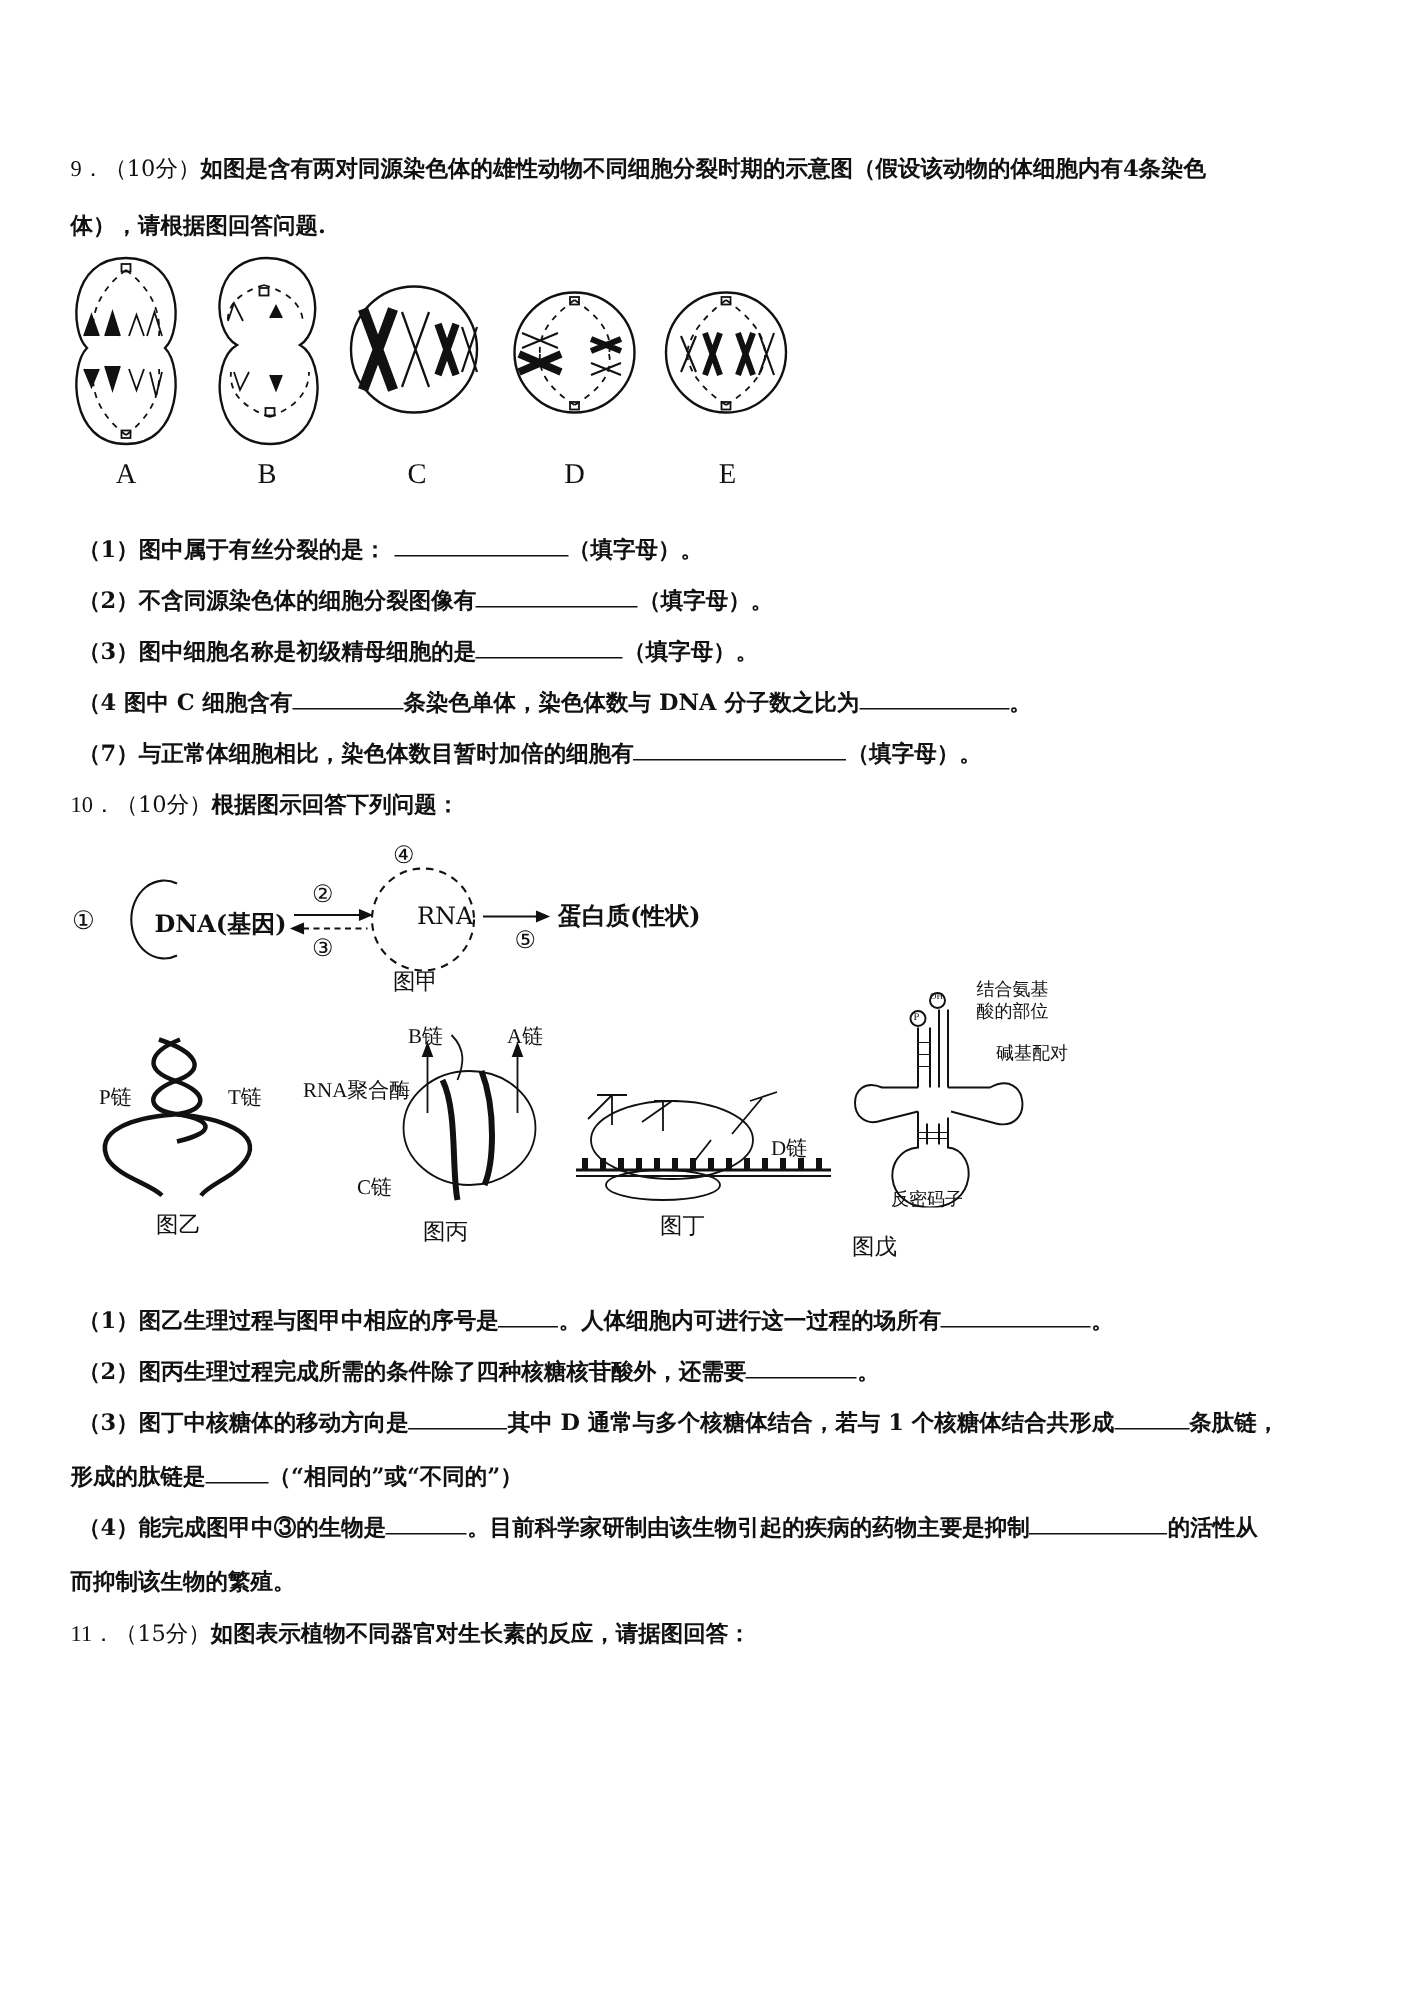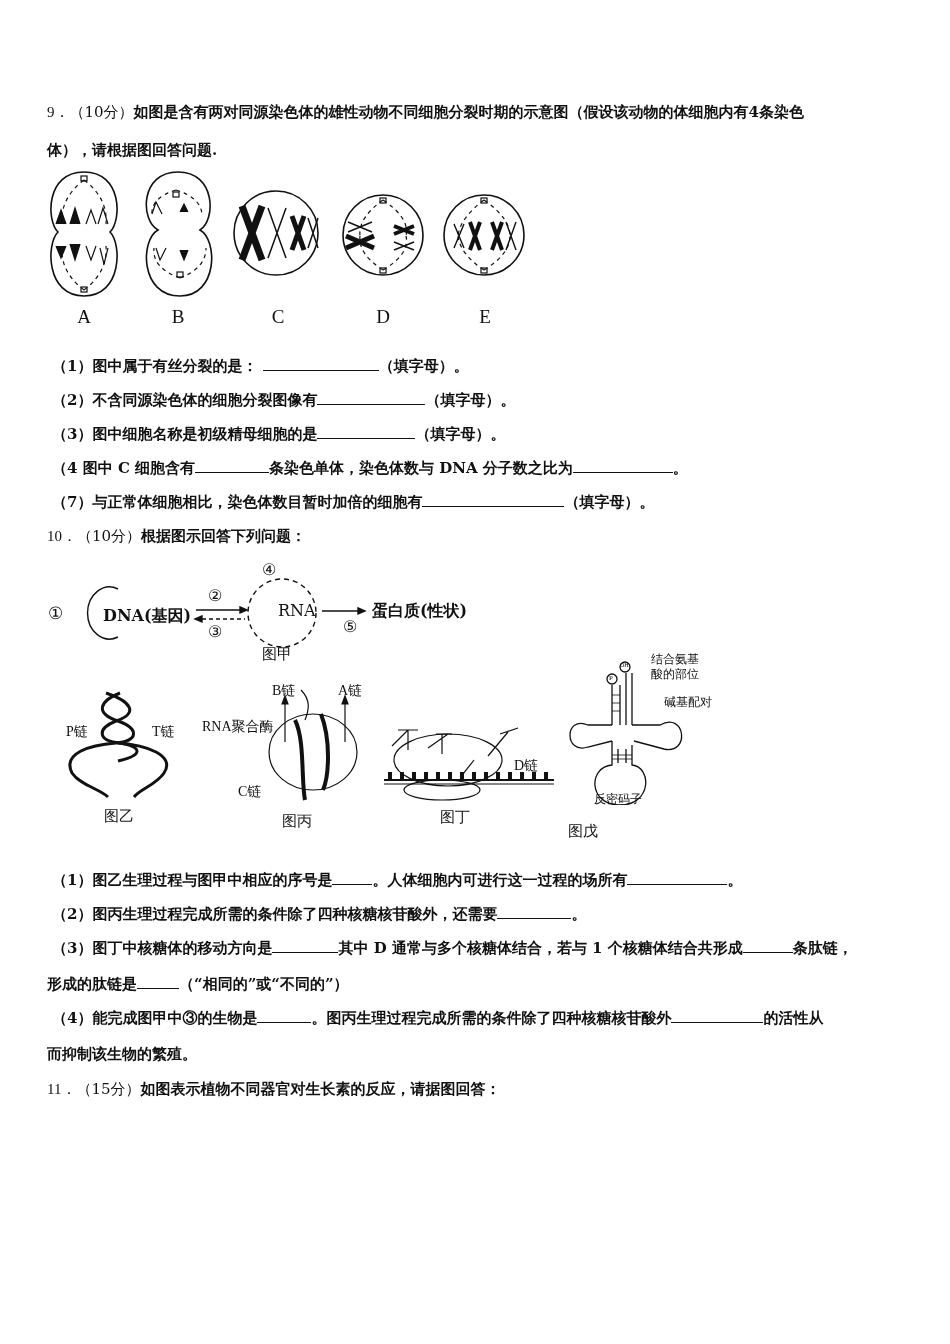--- a/index.html
+++ b/index.html
@@ -251,21 +251,21 @@
 <div class="line sub" style="top:904px;">
   <span>（2）图丙生理过程完成所需的条件除了四种核糖核苷酸外，还需要</span><span class="blank" style="width:74px;"></span><span>。</span>
 </div>
 <div class="line sub" style="top:938px;">
   <span>（3）图丁中核糖体的移动方向是</span><span class="blank" style="width:66px;"></span><span>其中 D 通常与多个核糖体结合，若与 1 个核糖体结合共形成</span><span class="blank" style="width:50px;"></span><span>条肽链，</span>
 </div>
 <div class="line" style="top:974px;">
   <span>形成的肽链是</span><span class="blank" style="width:42px;"></span><span>（“相同的”或“不同的”）</span>
 </div>
 <div class="line sub" style="top:1008px;">
-  <span>（4）能完成图甲中③的生物是</span><span class="blank" style="width:54px;"></span><span>。图丙生理过程完成所需的条件除了四种核糖核苷酸外</span><span class="blank" style="width:92px;"></span><span>的活性从</span>
+  <span>（4）能完成图甲中③的生物是</span><span class="blank" style="width:54px;"></span><span>。目前科学家研制由该生物引起的疾病的药物主要是抑制</span><span class="blank" style="width:92px;"></span><span>的活性从</span>
 </div>
 <div class="line" style="top:1044px;">
   <span>而抑制该生物的繁殖。</span>
 </div>
 
 <div class="line" style="top:1079px;">
   <span class="num">11．</span><span class="pts">（15分）</span><span>如图表示植物不同器官对生长素的反应，请据图回答：</span>
 </div>
 
 </body></html>

